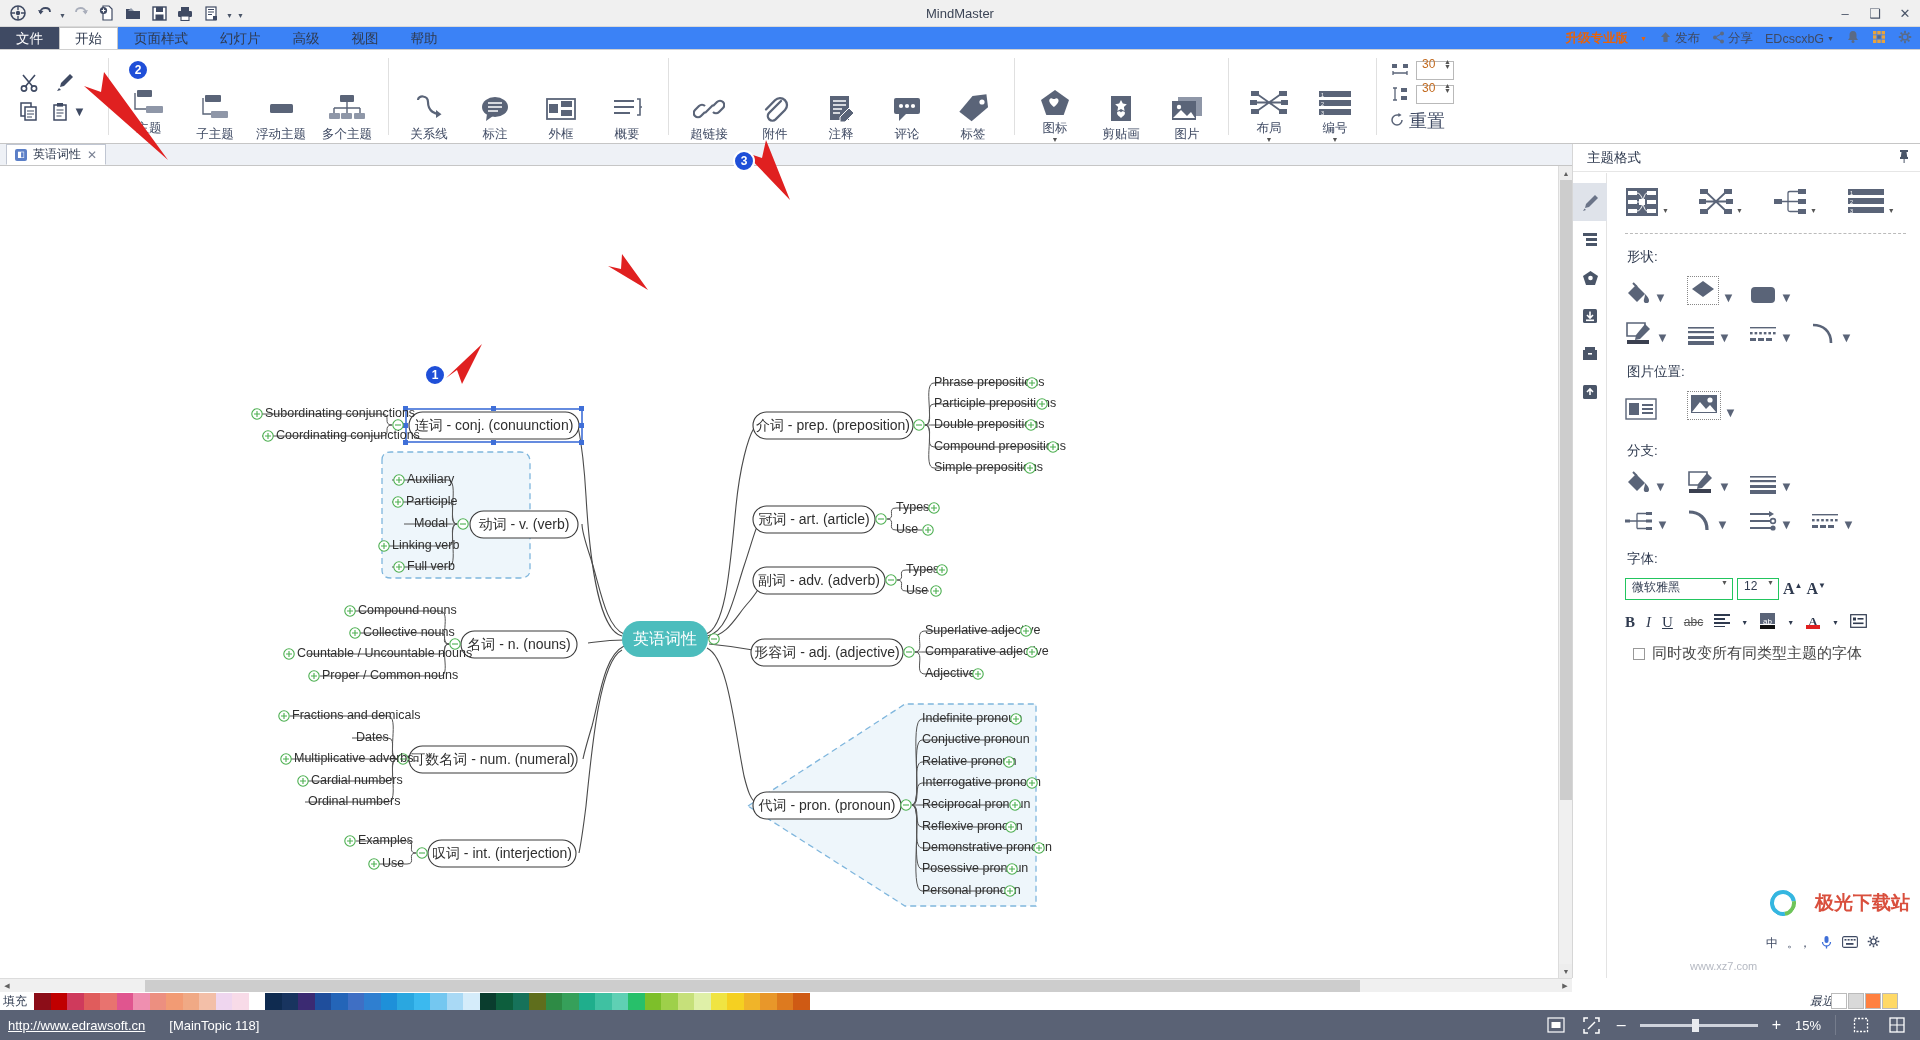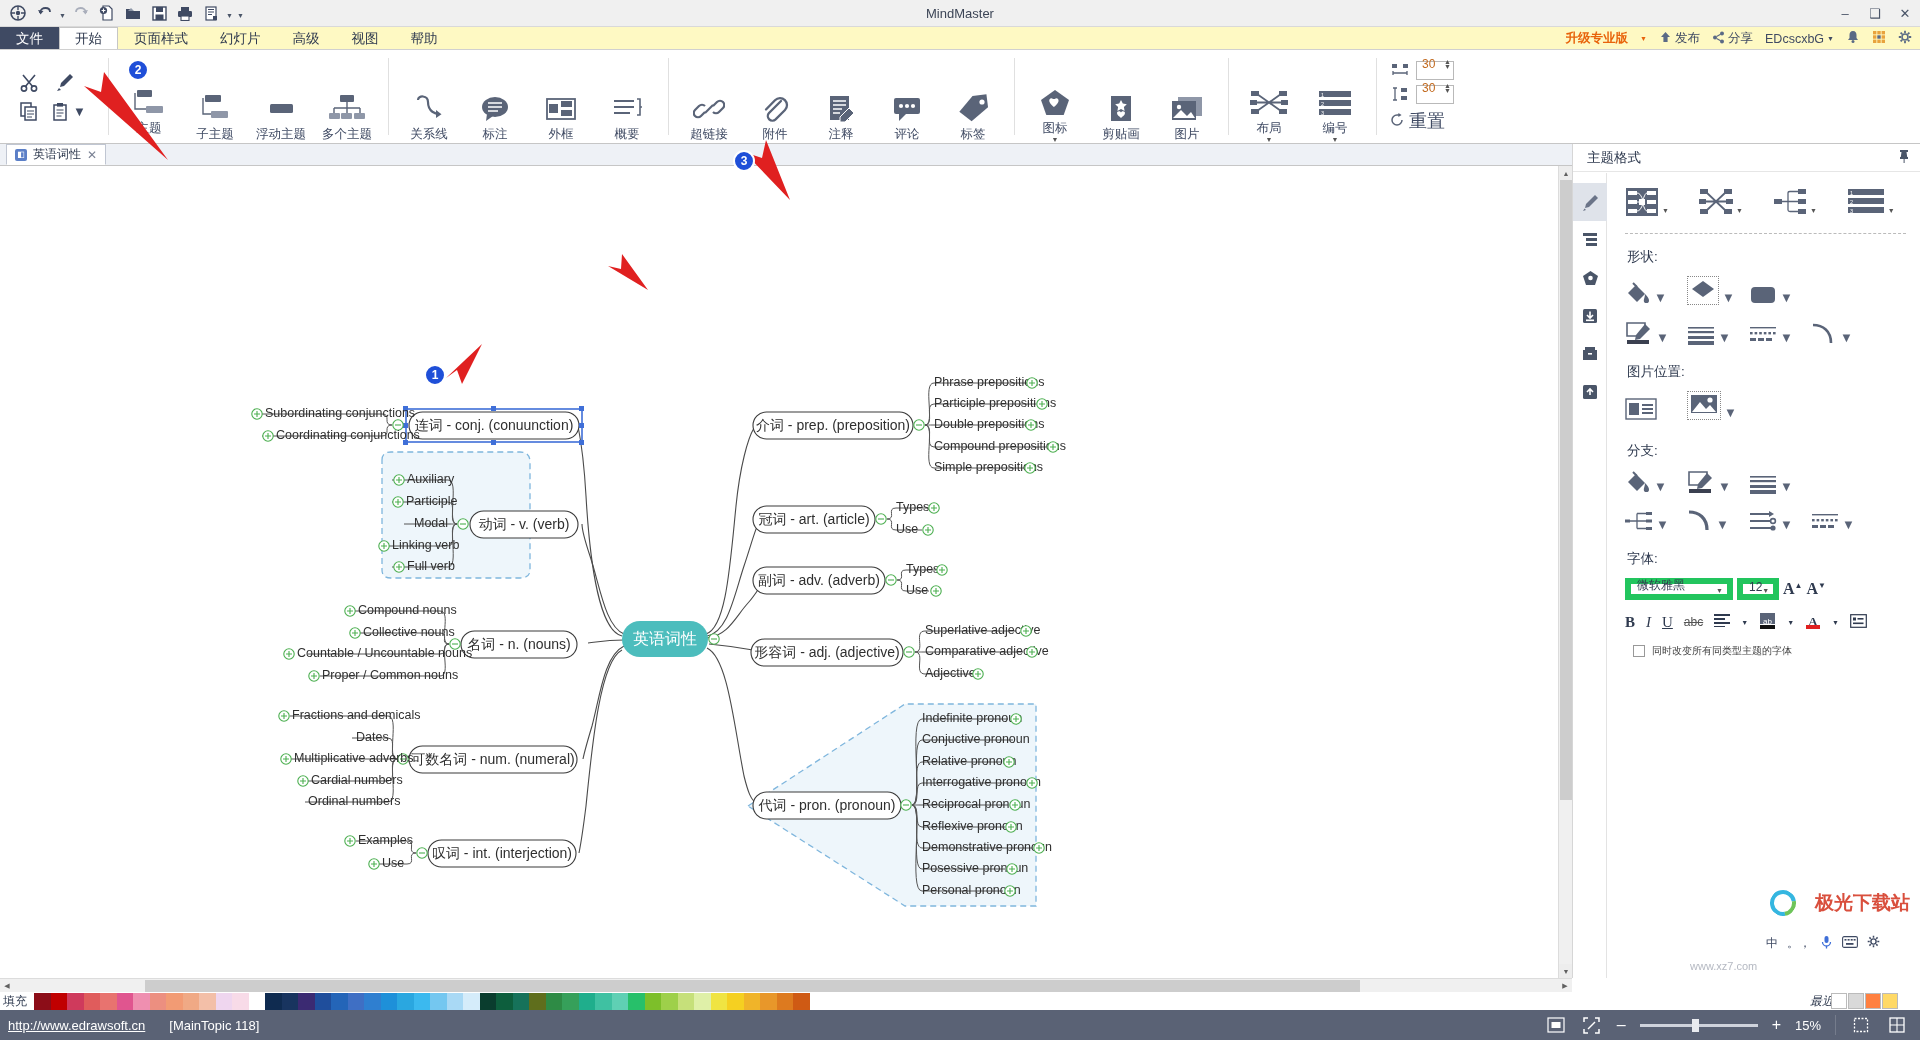--- a/index.html
+++ b/index.html
@@ -29,21 +29,21 @@
     position:absolute; left:0; right:0; text-align:center; font-size:13px; color:#3c4556;
     line-height:27px; pointer-events:none;
   }
   .winbtns{ position:absolute; right:0; top:0; height:27px; display:flex; }
   .winbtns div{ width:30px;height:27px; display:flex;align-items:center;justify-content:center;
      font-size:13px; color:#4a5568;}
 
   
   .menubar{
     position:absolute; top:27px; left:0; width:1920px; height:23px;
-    background:#fef9c3; border-bottom:1px solid #d0d0d0;
+    background:#3b82f6; border-bottom:1px solid #d0d0d0;
     display:flex; align-items:stretch; font-size:13.5px;
   }
   .menubar .mt{
     padding:0 15px; display:flex; align-items:center; color:#2f3a4f; cursor:default;
     border:1px solid transparent; border-bottom:none;
   }
   .menubar .mt.file{ background:#3f4a63; color:#fff; }
   .menubar .mt.active{ background:#fff; border-color:#c6c6c6; position:relative; z-index:3;}
 
   
@@ -130,31 +130,31 @@
   .rp-rail .ri.sel{ background:#dfe3ea; }
   .iconrow{ display:flex; align-items:center; gap:30px; margin-bottom:4px;}
   .ibtn{ display:flex; align-items:flex-end; gap:3px; color:#5a6478; }
   .ibtn .ca{ font-size:7px; color:#555; padding-bottom:3px;}
   .dashsep{ border-top:1px dashed #bbb; margin:16px 0 14px 0;}
   .seclbl{ font-size:13.5px; color:#2f3a4f; margin:6px 0 10px 2px; }
   .gridrow{ display:flex; align-items:flex-end; gap:0; margin-bottom:16px;}
   .gcell{ width:62px; display:flex; align-items:flex-end; gap:3px; color:#5a6478;}
   .fontrow{ display:flex; align-items:center; gap:4px; margin-bottom:12px;}
   .fsel{
-    width:108px;height:22px;border:6px solid #22c55e;background:#fff;
-    display:flex;align-items:flex-end;justify-content:space-between;padding:0 4px 0 6px;font-size:12px;color:#2f3a4f;
+    width:108px;height:22px;border:1px solid #22c55e;background:#fff;
+    display:flex;align-items:flex-start;justify-content:space-between;padding:0 4px 0 6px;font-size:12px;color:#2f3a4f;
   }
   .fsel.sz{ width:42px; }
   .fsel .ca{font-size:7px;color:#555;}
   .fmtrow{ display:flex; align-items:center; gap:11px; margin-bottom:12px; color:#2f3a4f; }
   .fmtrow .b{ font-weight:bold; font-family:"Liberation Serif", serif; font-size:15px;}
   .fmtrow .i{ font-style:italic; font-family:"Liberation Serif", serif; font-size:15px;}
   .fmtrow .u{ text-decoration:underline; font-family:"Liberation Serif", serif; font-size:15px;}
   .fmtrow .s{ text-decoration:line-through; font-size:12px; color:#555;}
-  .chkrow{ display:flex; align-items:center; gap:7px; font-size:10px; color:#444;padding-left:8px; }
+  .chkrow{ display:flex; align-items:center; gap:7px; font-size:15px; color:#444;padding-left:8px; }
   .chkbox{ width:12px;height:12px;border:1px solid #999; background:#fff;}
   .logo-wm{ position:absolute; left:1770px; top:890px; display:flex; align-items:center; gap:19px; }
   .logo-wm .ring{ width:26px;height:26px;border-radius:50%; border:4px solid #35b6e0; border-right-color:#6ec45a; transform:rotate(35deg);}
   .logo-wm .tx{ font-size:19px; font-weight:bold; color:#d94f3d;}
   .wm-ctr{ position:absolute; left:1690px; top:960px; font-size:11px; color:#6a7285; opacity:.5;}
 
   
   .imebar{
     position:absolute; left:1766px; top:932px; height:22px; display:flex; align-items:center; gap:9px;
     font-size:12px; color:#3f4a63;

